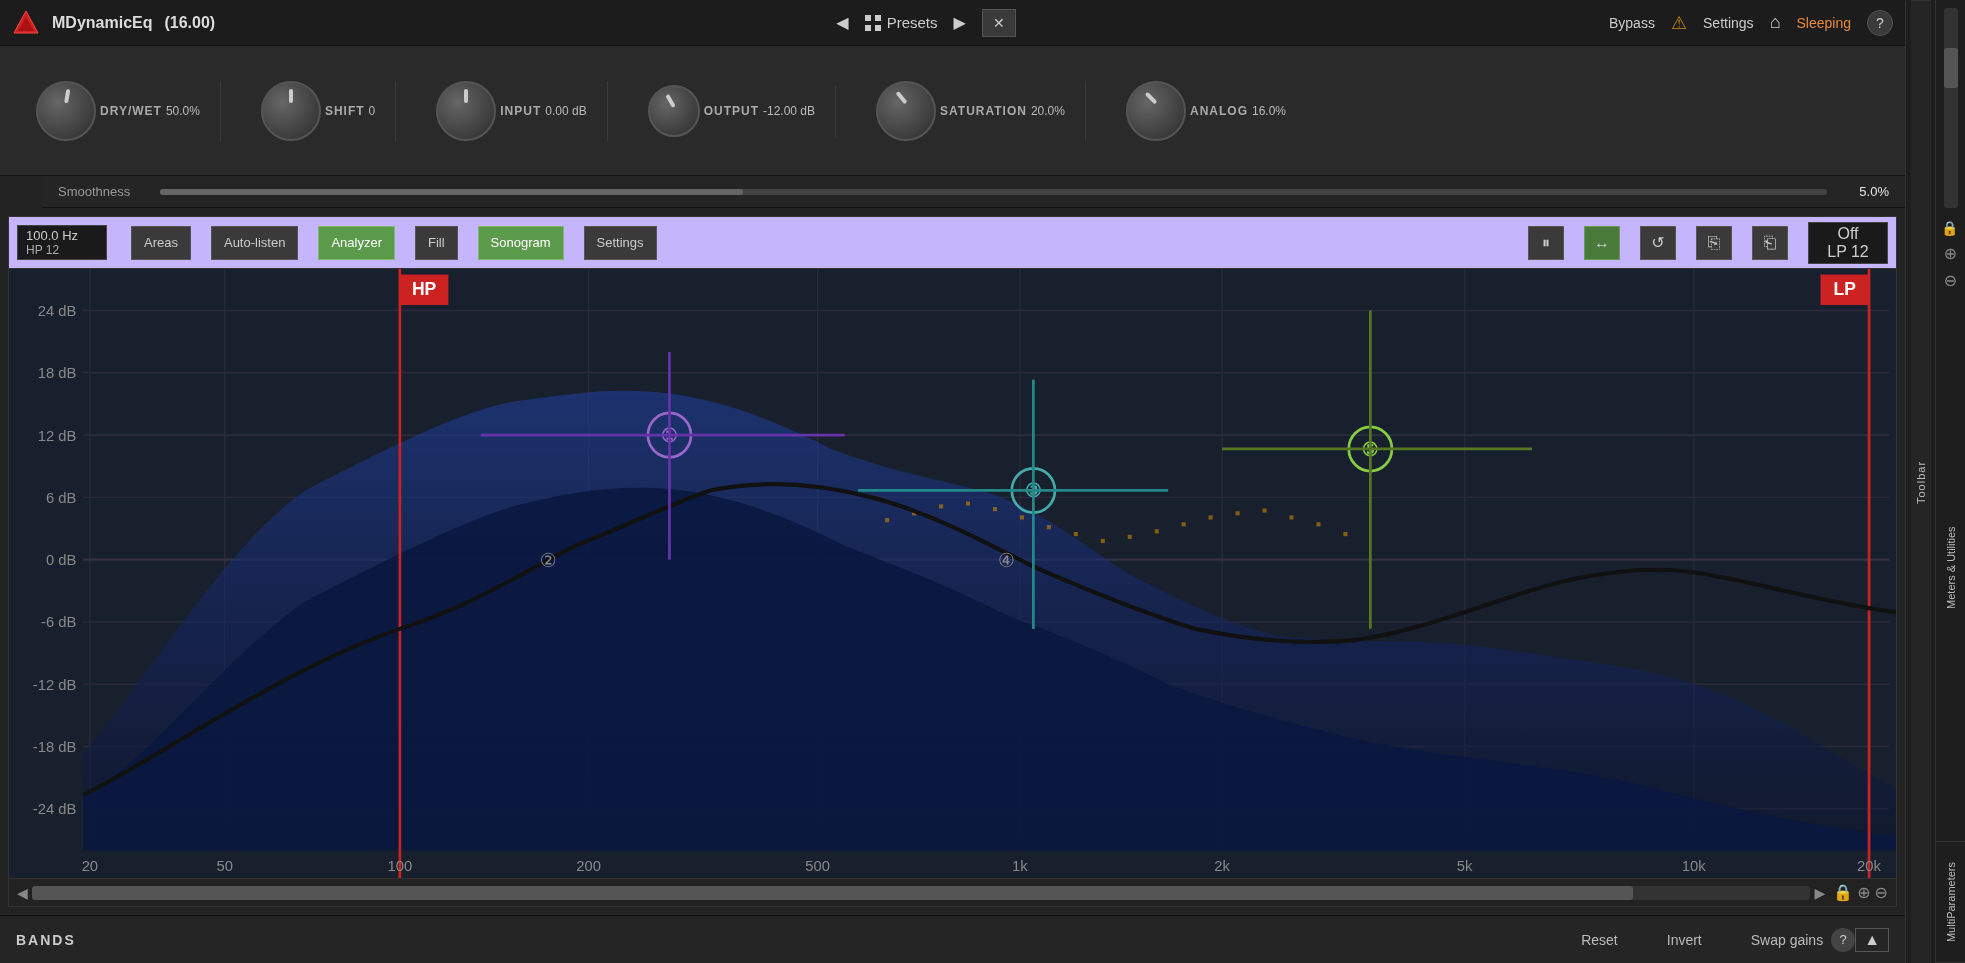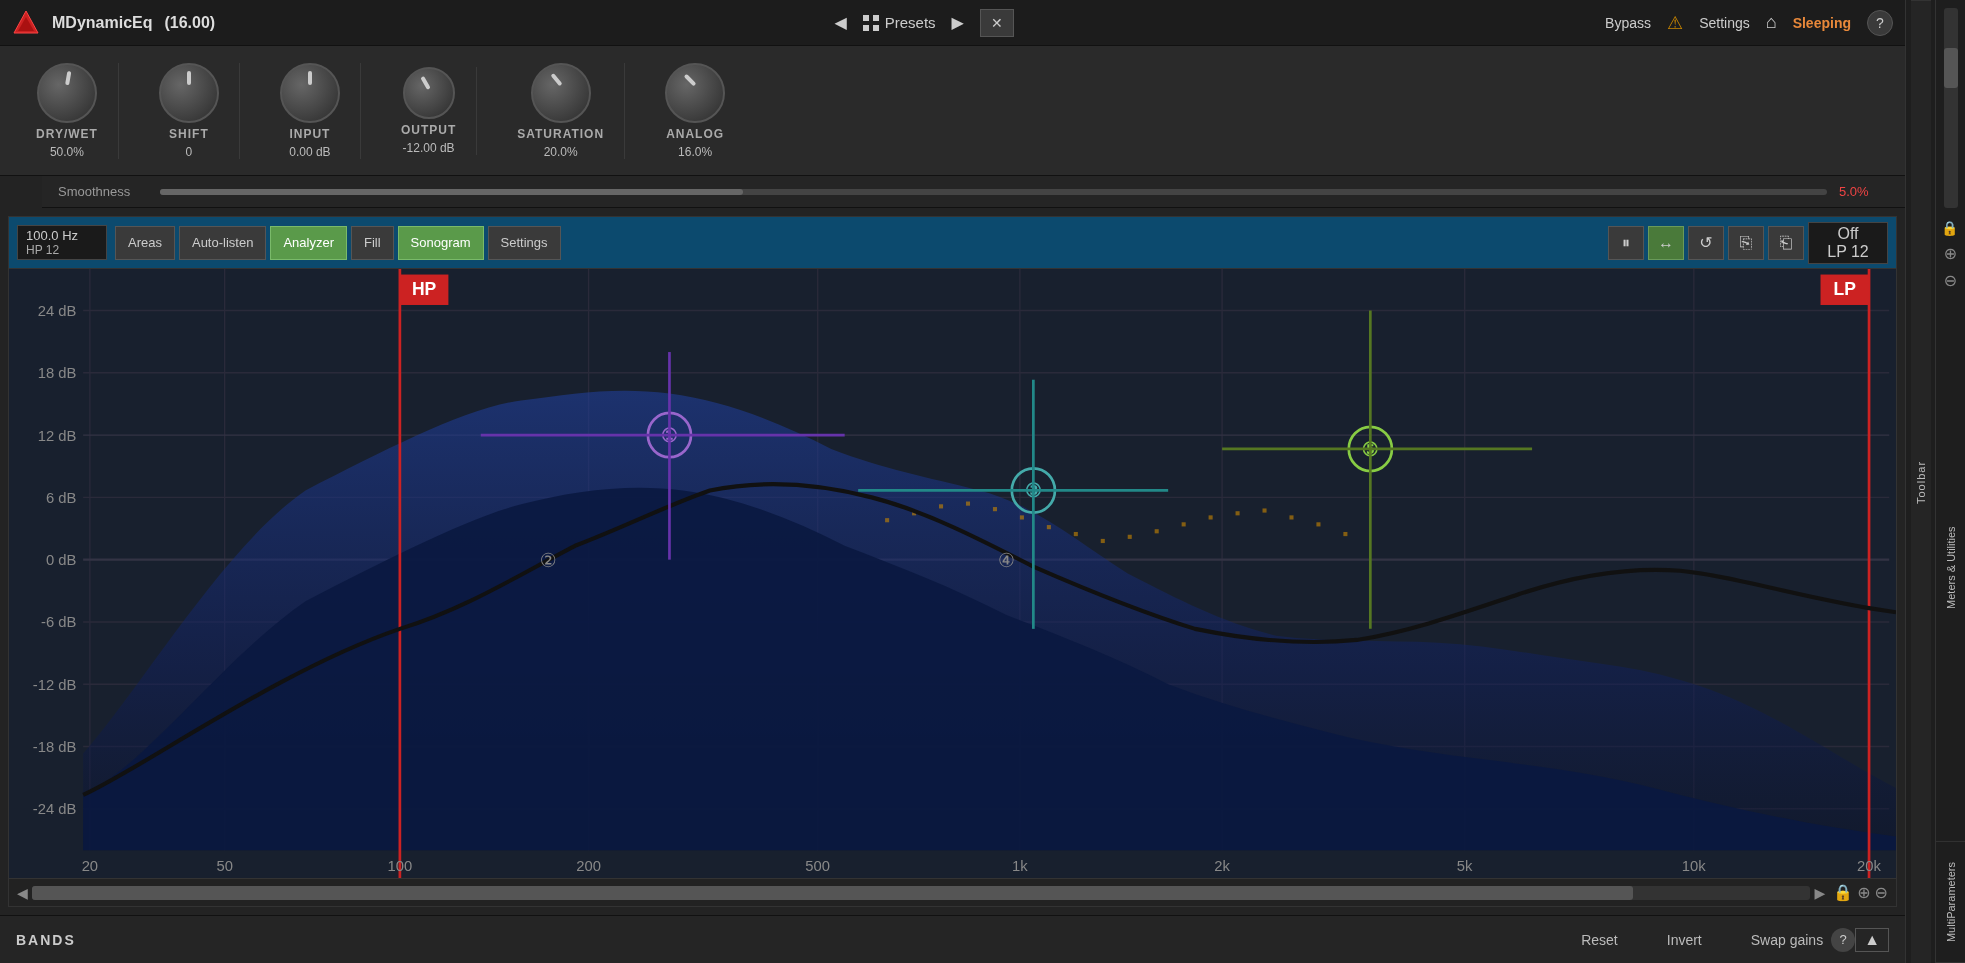--- a/index.html
+++ b/index.html
@@ -92,37 +92,37 @@
       background: none;
       border: none;
       color: #ccc;
       font-size: 14px;
       cursor: pointer;
     }
 
     .sleeping-text {
       color: #e8883a;
       font-size: 14px;
-      font-weight: bold;
+      font-weight: normal;
     }
 
     
     .knobs-row {
       display: flex;
       align-items: center;
       background: #2a2a2a;
       height: 130px;
       padding: 8px 16px;
       border-bottom: 1px solid #111;
       gap: 20px;
     }
 
     .knob-group {
       display: flex;
-      flex-direction: column;
+      flex-direction: row;
       align-items: center;
       gap: 4px;
       padding: 0 20px;
       border-right: 1px solid #3a3a3a;
     }
 
     .knob-group:last-child { border-right: none; }
 
     .knob {
       width: 60px;
@@ -191,44 +191,45 @@
     }
 
     .smoothness-slider-fill {
       height: 100%;
       width: 35%;
       background: #666;
       border-radius: 3px;
     }
 
     .smoothness-value {
-      color: #ef4444;
+      color: #e5e5e5;
       font-size: 13px;
       min-width: 50px;
+      text-align: right;
     }
 
     
     .eq-section {
       flex: 1;
       display: flex;
       flex-direction: column;
       margin: 8px;
       border: 1px solid #333;
       background: #1e1e1e;
       min-height: 0;
     }
 
     
     .eq-toolbar {
       display: flex;
       align-items: center;
-      background: #0c4a6e;
+      background: #c4b5fd;
       height: 52px;
       padding: 4px 8px;
-      gap: 4px;
+      gap: 20px;
       border-bottom: 1px solid #333;
     }
 
     .eq-freq-display {
       display: flex;
       flex-direction: column;
       background: #1a1a1a;
       border: 1px solid #444;
       padding: 2px 8px;
       margin-right: 4px;

